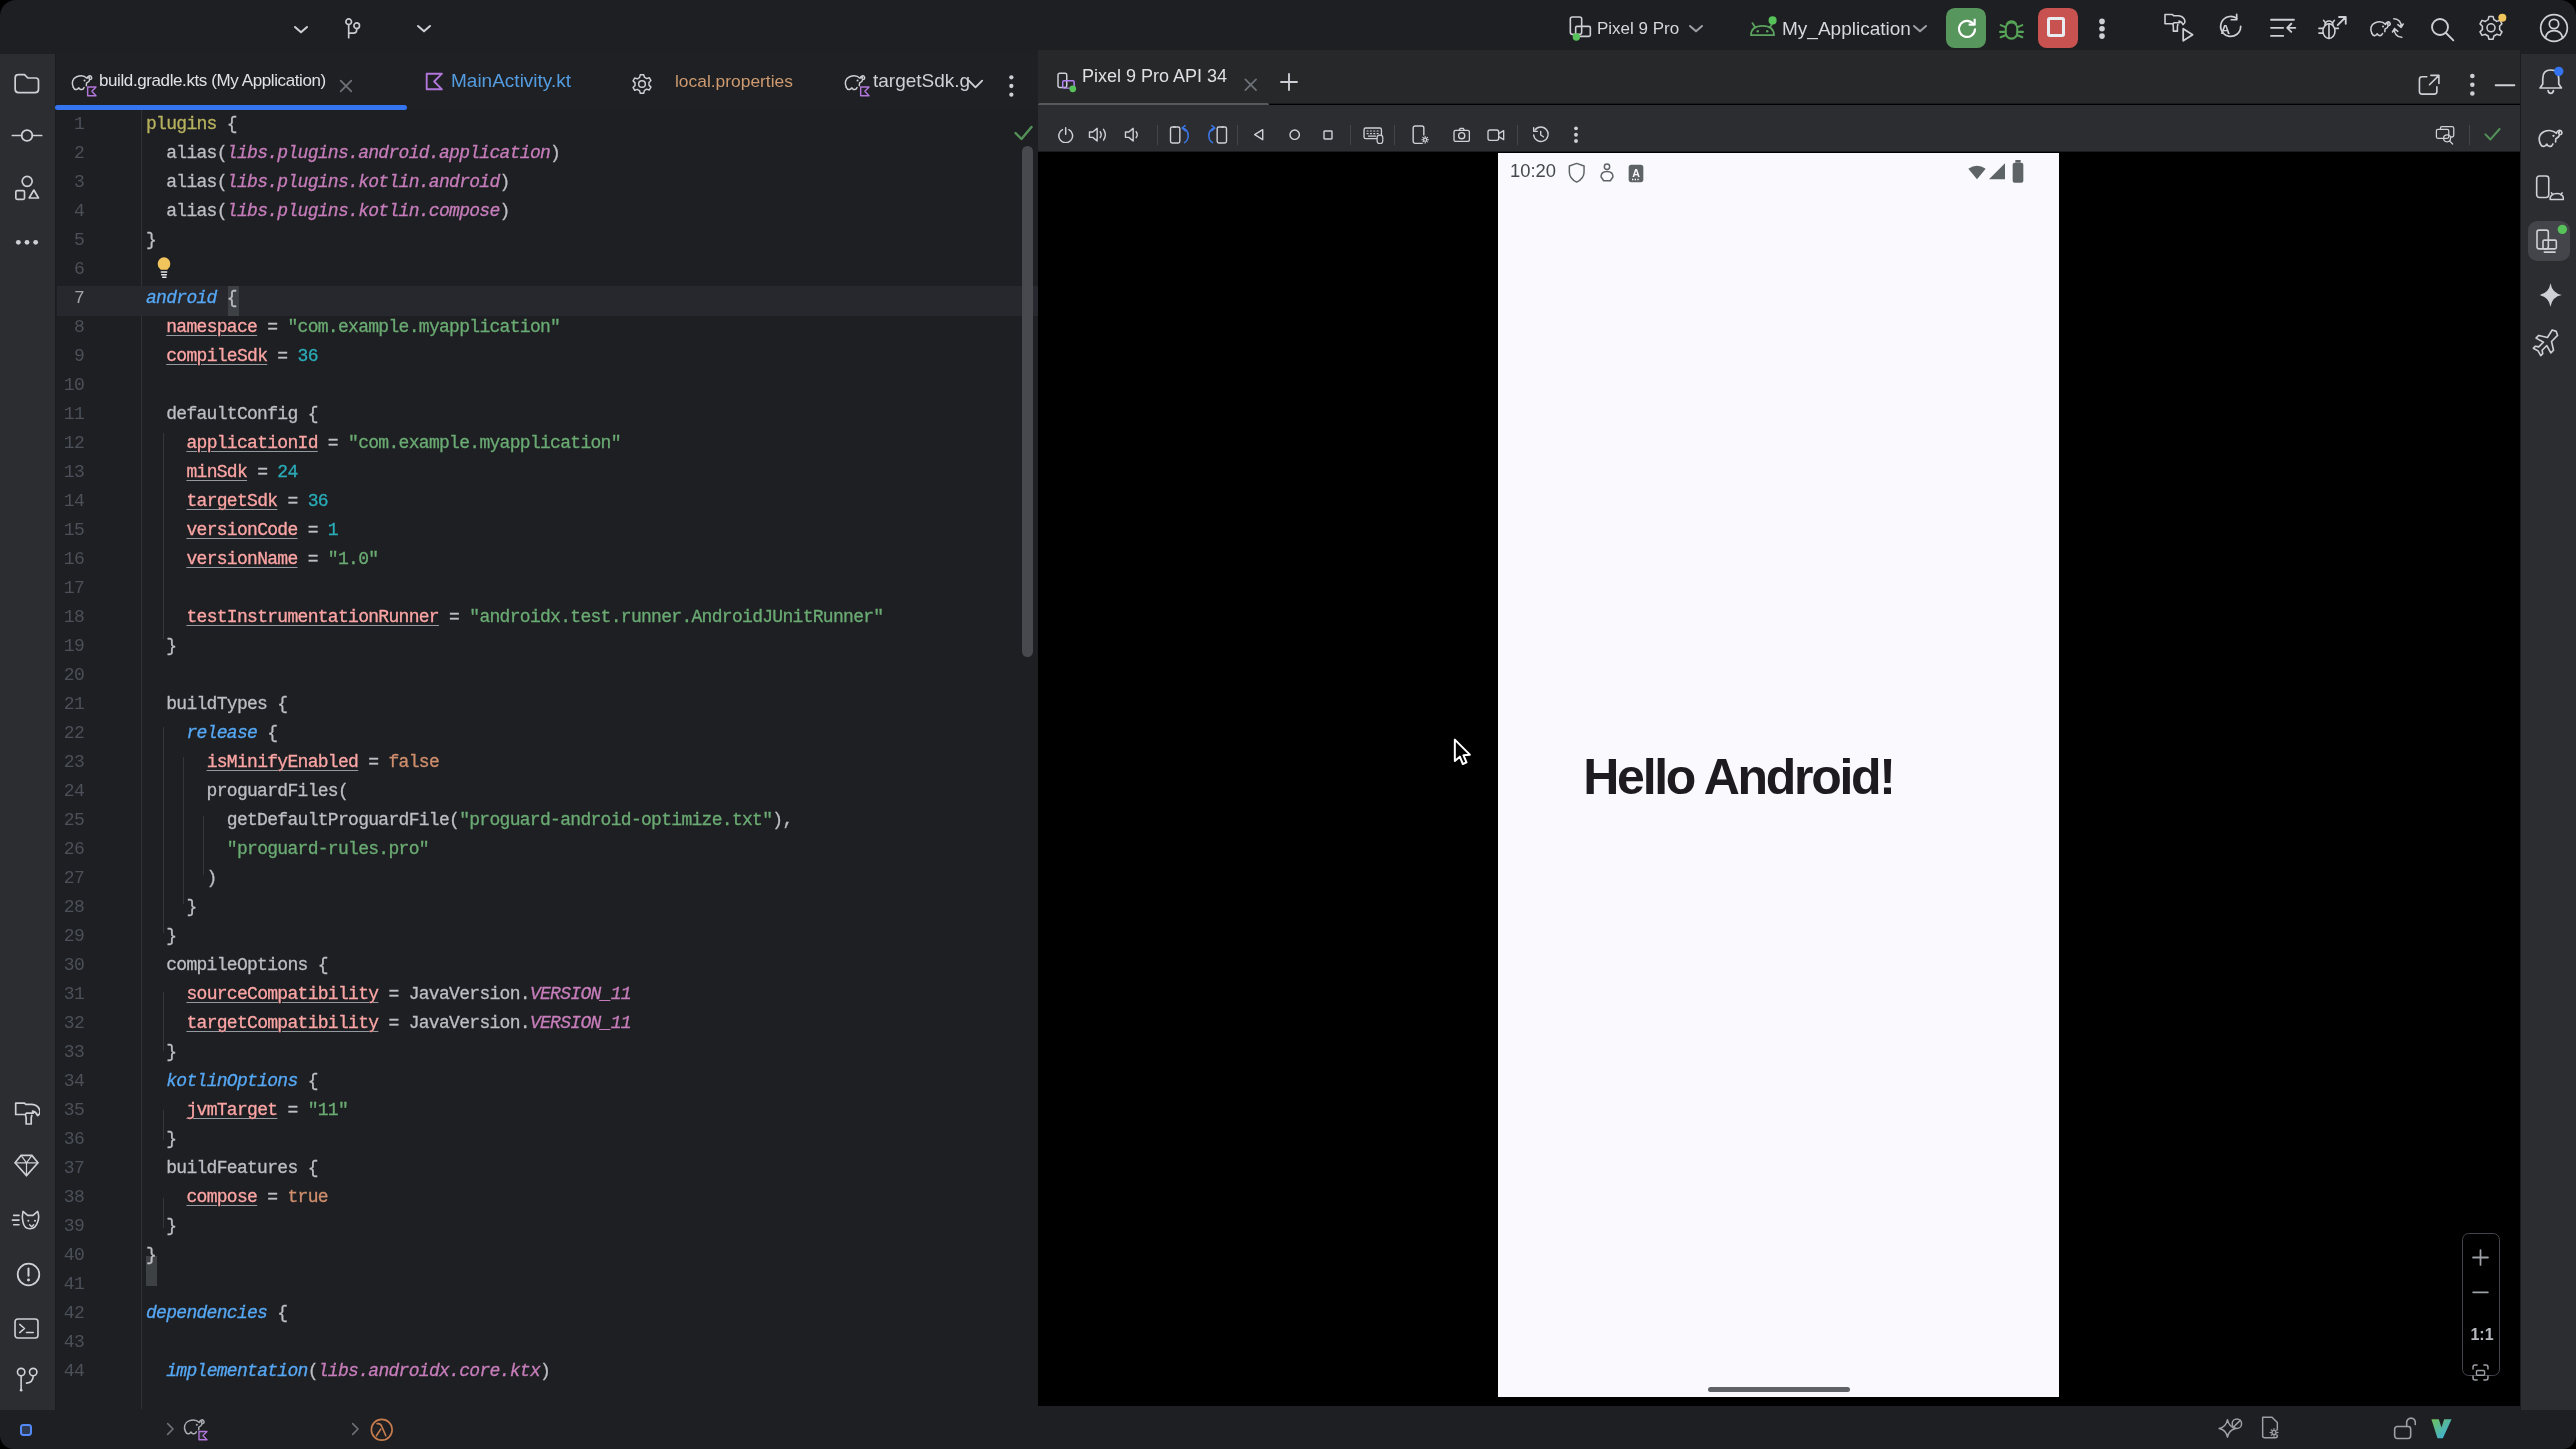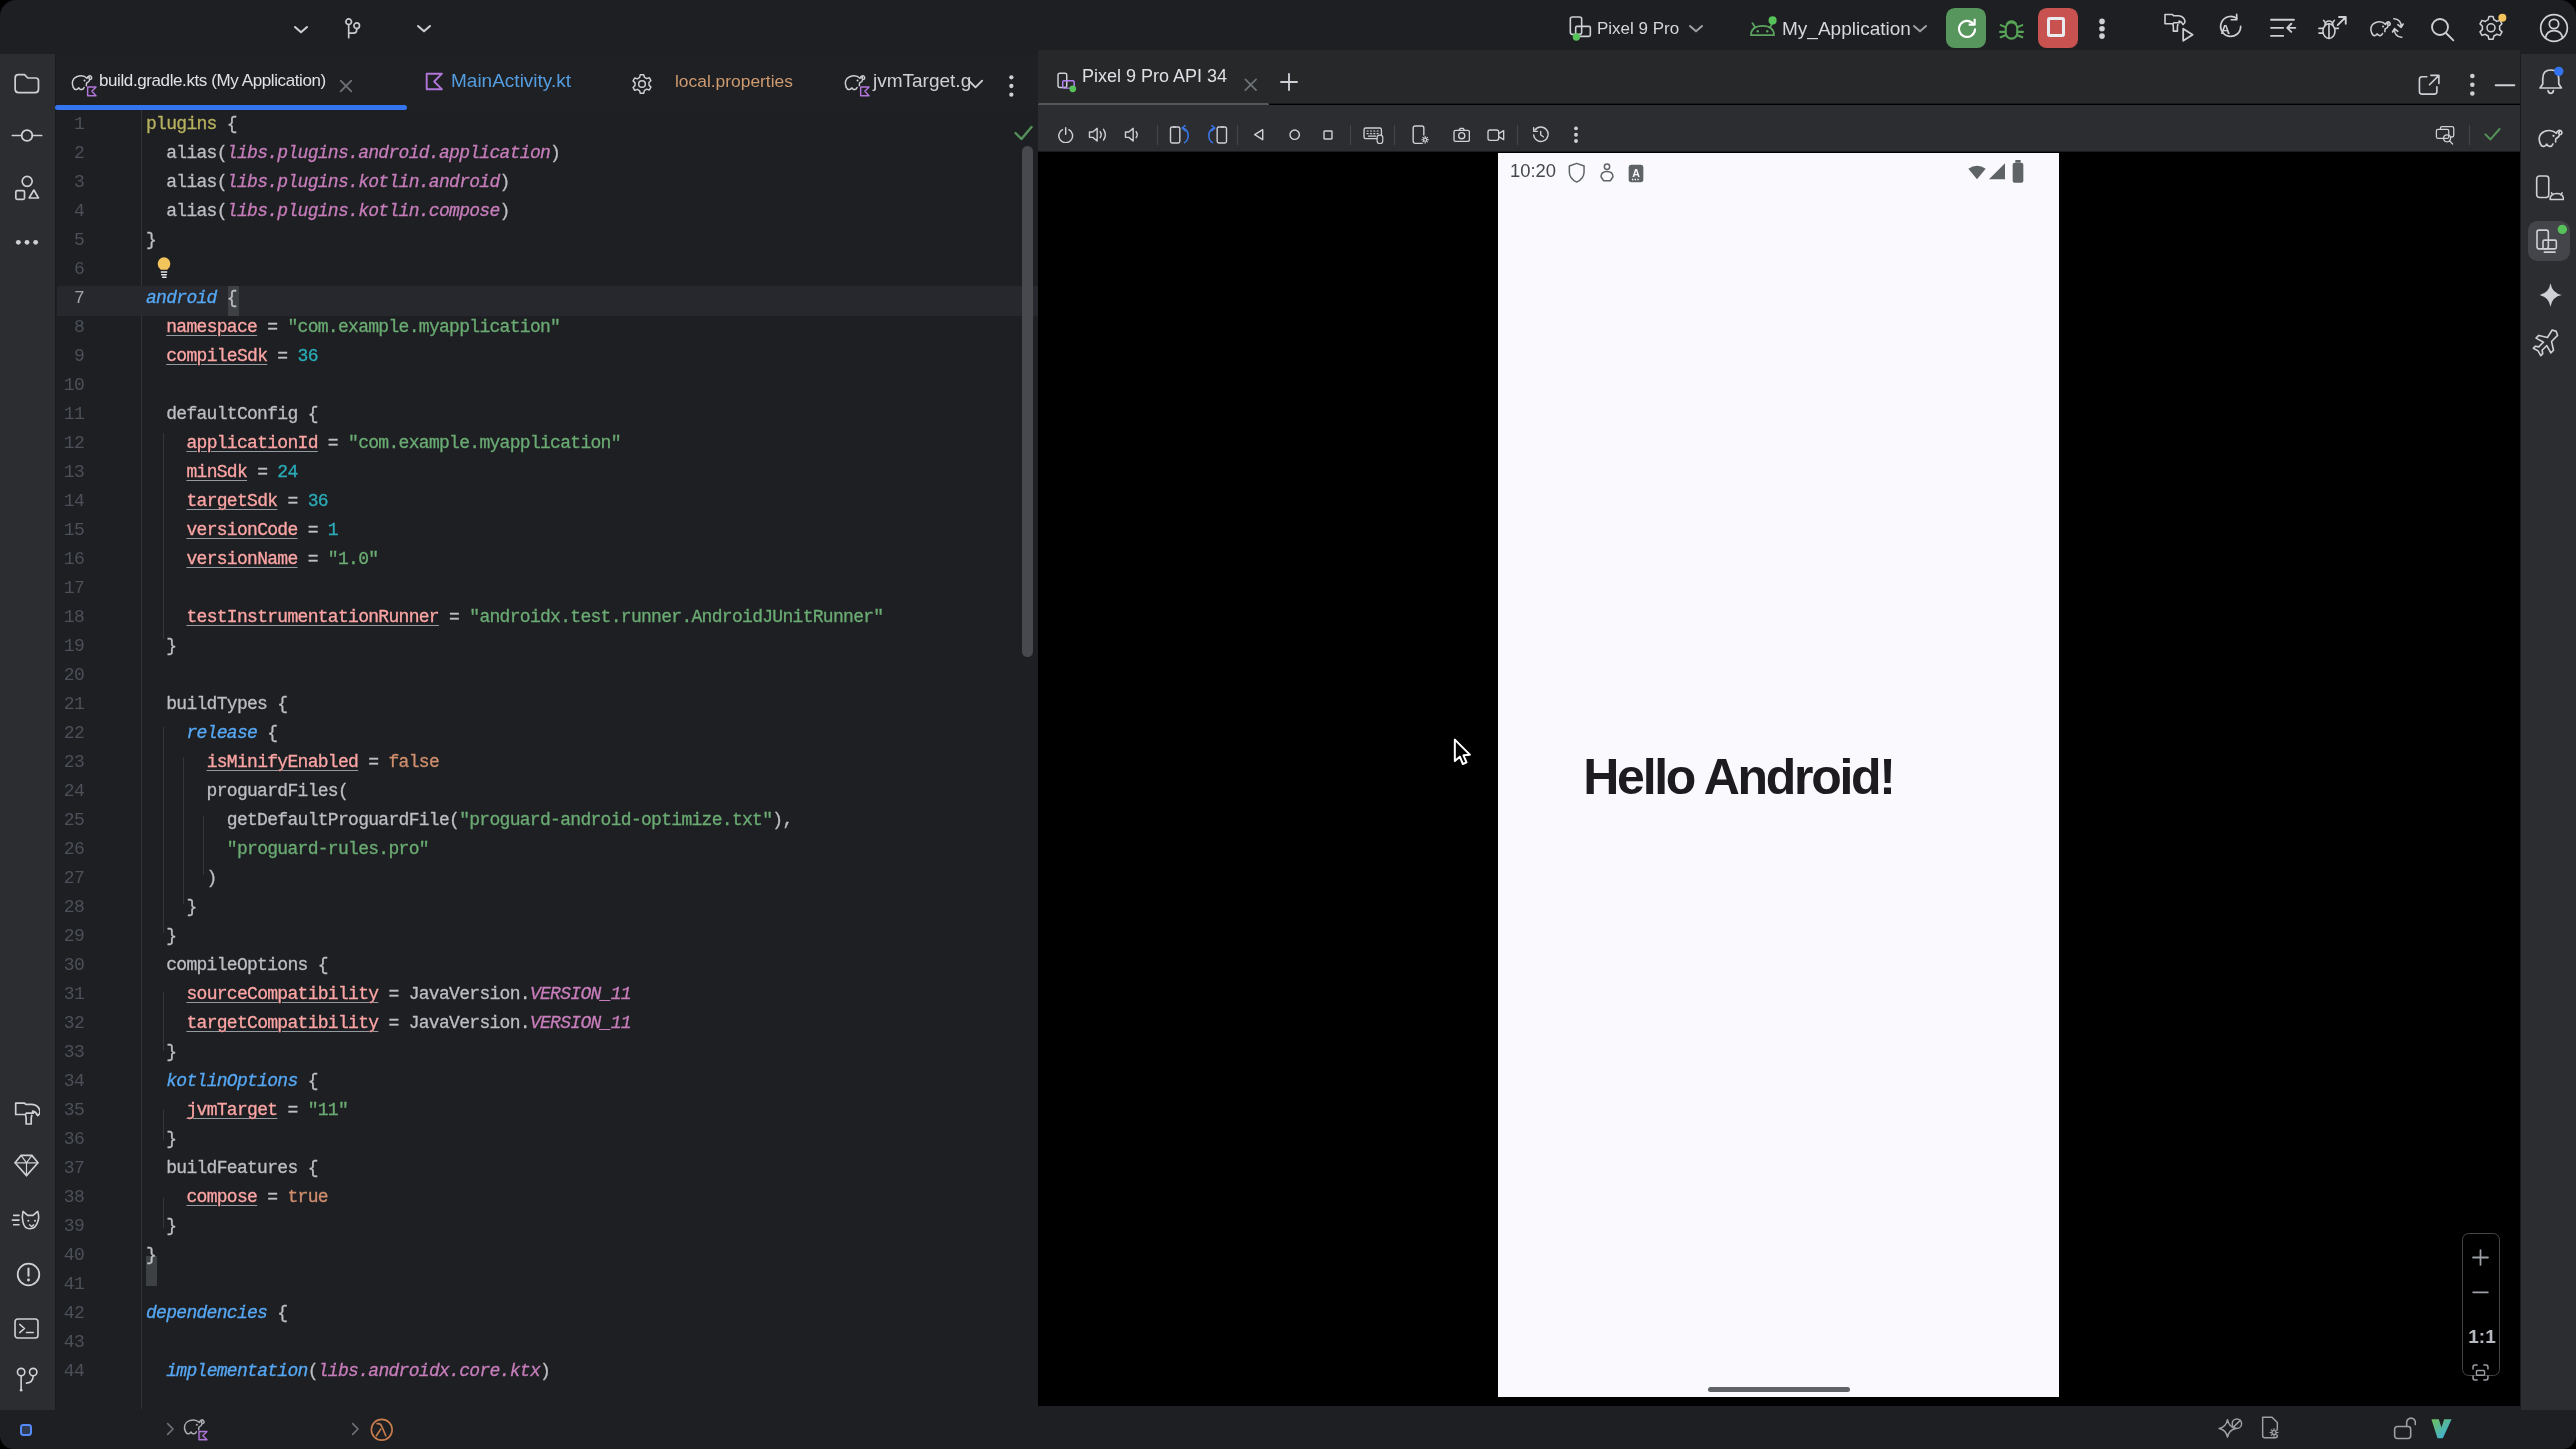--- a/index.html
+++ b/index.html
@@ -63,21 +63,21 @@
 
 
   <div id="lstripe"></div>
 
   <div id="rstripe"></div>
 
   <div id="tabbar">
     <div class="tabtxt" style="left:42px;color:#DFE1E5;font-size:17px;letter-spacing:-0.4px;top:17px;">build.gradle.kts (My Application)</div>
     <div class="tabtxt" style="left:394px;color:#549CE0;">MainActivity.kt</div>
     <div class="tabtxt" style="left:602px;color:#CE9A6F;font-size:17.4px;top:17px;margin-left:16px;">local.properties</div>
-    <div class="tabtxt" style="left:816px;color:#CED0D6;">jvmTarget.g</div>
+    <div class="tabtxt" style="left:816px;color:#CED0D6;">targetSdk.g</div>
   </div>
   <div id="tabline"></div>
 
   <div id="editor">
     <div class="abs" style="left:84px;top:0;width:0.7px;height:1299px;background:#303238;"></div>
     <div id="curline"></div>
     <div class="bracebox" style="left:171px;top:176px;"></div>
     <div class="bracebox" style="left:89px;top:1146px;"></div>
     <div id="gutter"><div>1</div><div>2</div><div>3</div><div>4</div><div>5</div><div>6</div><div style="color:#A1A3AB;">7</div><div>8</div><div>9</div><div>10</div><div>11</div><div>12</div><div>13</div><div>14</div><div>15</div><div>16</div><div>17</div><div>18</div><div>19</div><div>20</div><div>21</div><div>22</div><div>23</div><div>24</div><div>25</div><div>26</div><div>27</div><div>28</div><div>29</div><div>30</div><div>31</div><div>32</div><div>33</div><div>34</div><div>35</div><div>36</div><div>37</div><div>38</div><div>39</div><div>40</div><div>41</div><div>42</div><div>43</div><div>44</div></div>    
       <div id="code"><div><span class="y">plugins</span> {</div><div>  alias(<span class="pi">libs.plugins.android.application</span>)</div><div>  alias(<span class="pi">libs.plugins.kotlin.android</span>)</div><div>  alias(<span class="pi">libs.plugins.kotlin.compose</span>)</div><div>}</div><div>&nbsp;</div><div><span class="b">android</span> {</div><div>  <span class="pu">namespace</span> = <span class="g">"com.example.myapplication"</span></div><div>  <span class="pu">compileSdk</span> = <span class="n">36</span></div><div>&nbsp;</div><div>  defaultConfig {</div><div>    <span class="pu">applicationId</span> = <span class="g">"com.example.myapplication"</span></div><div>    <span class="pu">minSdk</span> = <span class="n">24</span></div><div>    <span class="pu">targetSdk</span> = <span class="n">36</span></div><div>    <span class="pu">versionCode</span> = <span class="n">1</span></div><div>    <span class="pu">versionName</span> = <span class="g">"1.0"</span></div><div>&nbsp;</div><div>    <span class="pu">testInstrumentationRunner</span> = <span class="g">"androidx.test.runner.AndroidJUnitRunner"</span></div><div>  }</div><div>&nbsp;</div><div>  buildTypes {</div><div>    <span class="b">release</span> {</div><div>      <span class="pu">isMinifyEnabled</span> = <span class="o">false</span></div><div>      proguardFiles(</div><div>        getDefaultProguardFile(<span class="g">"proguard-android-optimize.txt"</span>),</div><div>        <span class="g">"proguard-rules.pro"</span></div><div>      )</div><div>    }</div><div>  }</div><div>  compileOptions {</div><div>    <span class="pu">sourceCompatibility</span> = JavaVersion.<span class="pi">VERSION_11</span></div><div>    <span class="pu">targetCompatibility</span> = JavaVersion.<span class="pi">VERSION_11</span></div><div>  }</div><div>  <span class="b">kotlinOptions</span> {</div><div>    <span class="pu">jvmTarget</span> = <span class="g">"11"</span></div><div>  }</div><div>  buildFeatures {</div><div>    <span class="pu">compose</span> = <span class="o">true</span></div><div>  }</div><div>}</div><div>&nbsp;</div><div><span class="b">dependencies</span> {</div><div>&nbsp;</div><div>  <span class="b">implementation</span>(<span class="pi">libs.androidx.core.ktx</span>)</div></div>
@@ -444,21 +444,21 @@
 <svg class="abs" style="left:2012px;top:160px" width="12" height="24" viewBox="0 0 18 36">
       <rect x="5" y="0" width="8" height="4" fill="#5E6366"></rect>
       <rect x="1" y="4" width="16" height="30" rx="3" fill="#5E6366"></rect>
     </svg>
 <svg class="abs" style="left:2471px;top:1248px" width="19" height="19" viewBox="0 0 28 28">
       <path d="M14 3 v22 M3 14 h22" fill="none" stroke="#9DA0A6" stroke-width="2.6" stroke-linecap="round" stroke-linejoin="round"></path>
     </svg>
 <svg class="abs" style="left:2471px;top:1289px" width="19" height="6.7" viewBox="0 0 28 10">
       <path d="M3 5 h22" fill="none" stroke="#9DA0A6" stroke-width="2.6" stroke-linecap="round" stroke-linejoin="round"></path>
     </svg>
-<div class="abs" style="left:2463px;top:1326px;width:38px;text-align:center;font-size:19px;font-weight:bold;color:#B6B9BF;">1:1</div>
+<div class="abs" style="left:2463px;top:1326px;width:38px;text-align:center;font-size:16px;font-weight:bold;color:#B6B9BF;">1:1</div>
 <svg class="abs" style="left:2471px;top:1363px" width="19" height="19" viewBox="0 0 28 28">
       <path d="M3 9 V6 q0-3 3-3 h3 M19 3 h3 q3 0 3 3 v3 M25 19 v3 q0 3-3 3 h-3 M9 25 H6 q-3 0-3-3 v-3" fill="none" stroke="#9DA0A6" stroke-width="2.2" stroke-linecap="round" stroke-linejoin="round"></path>
       <rect x="8" y="11" width="12" height="7" rx="1.5" fill="none" stroke="#9DA0A6" stroke-width="2" stroke-linecap="round" stroke-linejoin="round"></rect>
     </svg>
 <svg class="abs" style="left:1450px;top:737px" width="23" height="32" viewBox="0 0 34 48">
       <path d="M7 4 L7 36 L14.5 29.5 L19 40.5 L24.5 38 L20 27.5 L29.5 26.5 Z" fill="#000" stroke="#fff" stroke-width="3" stroke-linejoin="round"></path>
     </svg>
 <div class="abs" style="left:19.5px;top:1424px;width:12px;height:12px;border:2px solid #548AF7;border-radius:3.4px;background:#2E3B52;"></div>
 <svg class="abs" style="left:165px;top:1421px" width="10.7" height="16" viewBox="0 0 16 24">
       <polyline points="4,4 12,12 4,20" fill="none" stroke="#6E7178" stroke-width="2.4" stroke-linecap="round" stroke-linejoin="round"></polyline>

